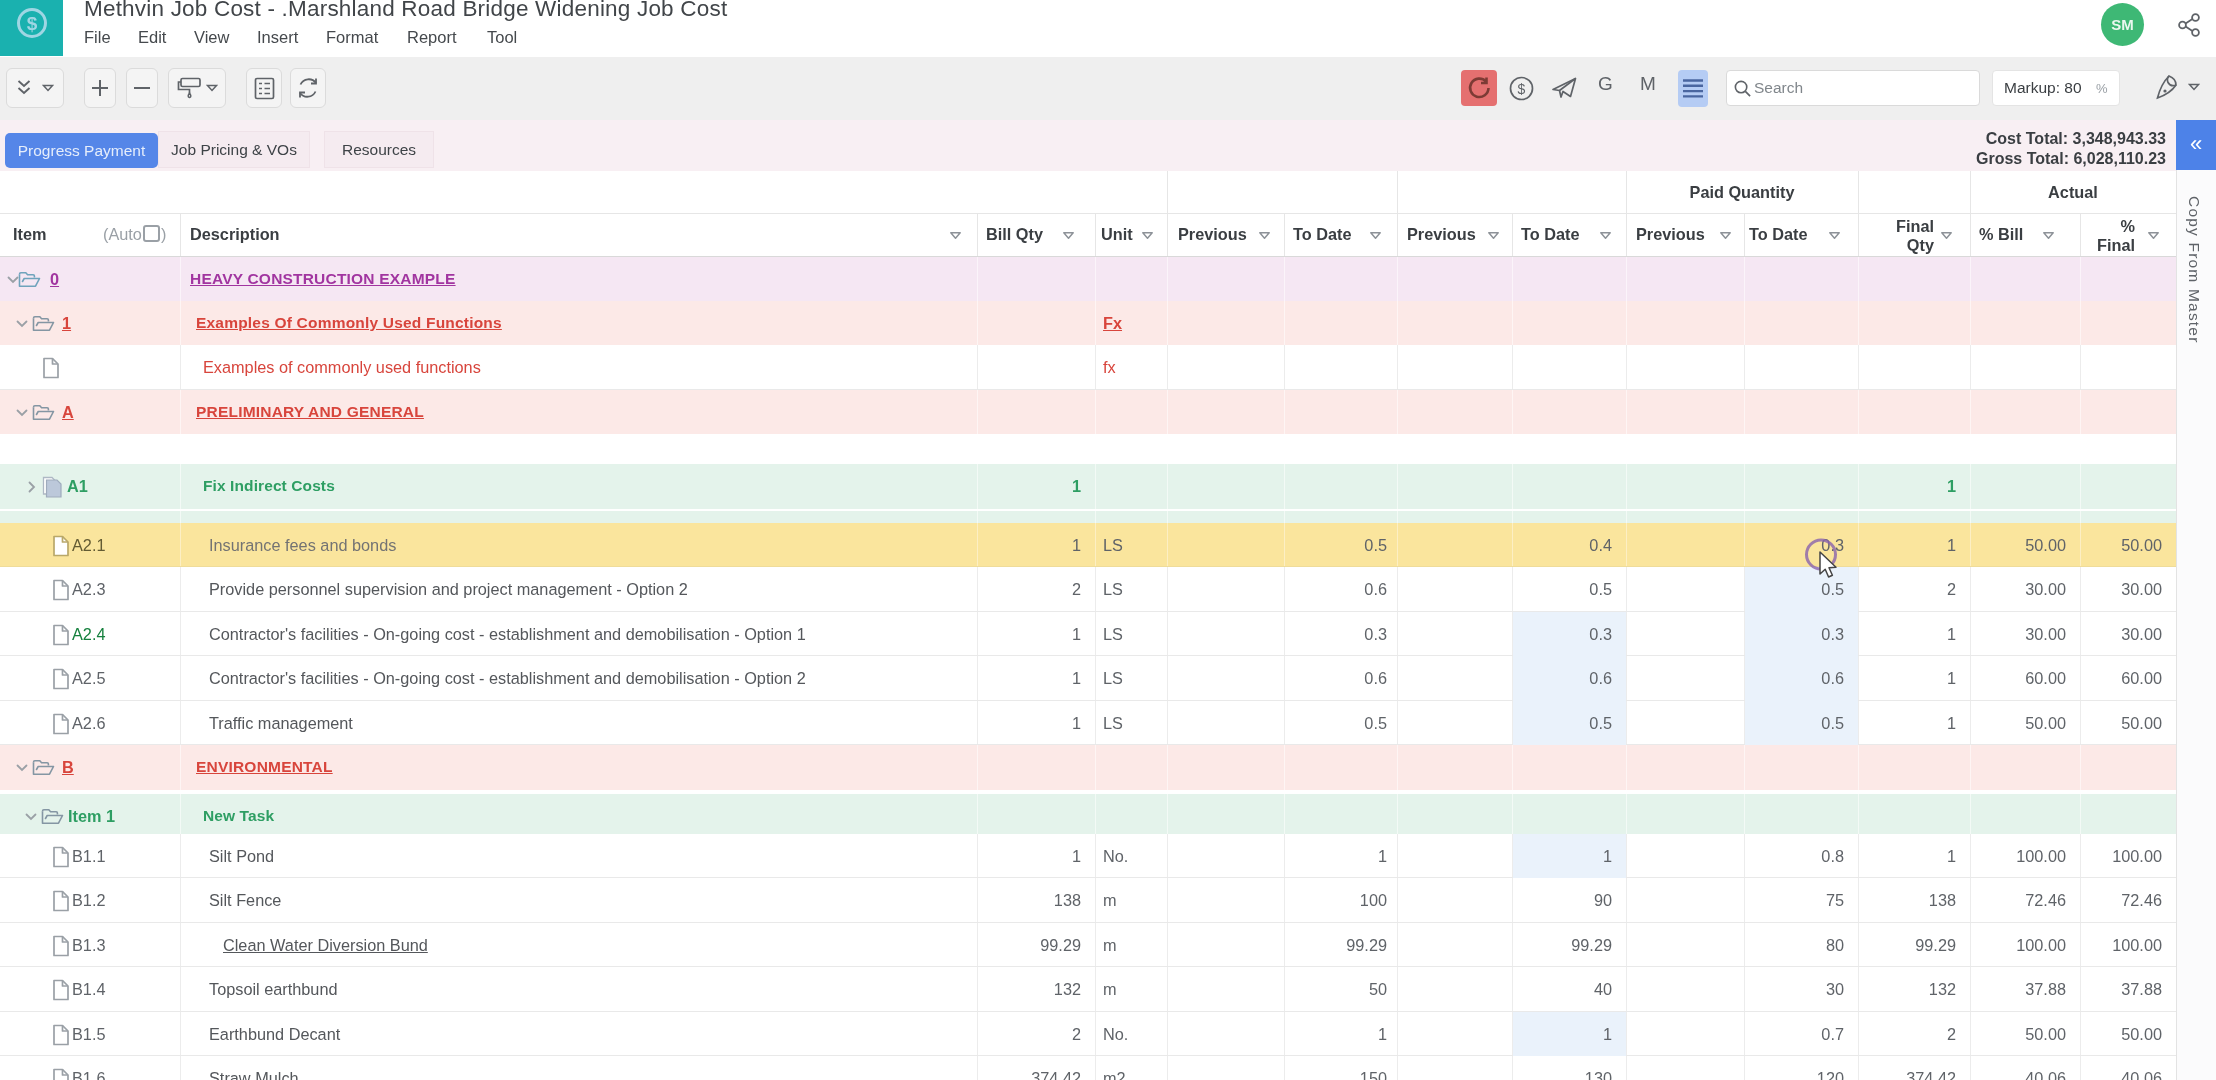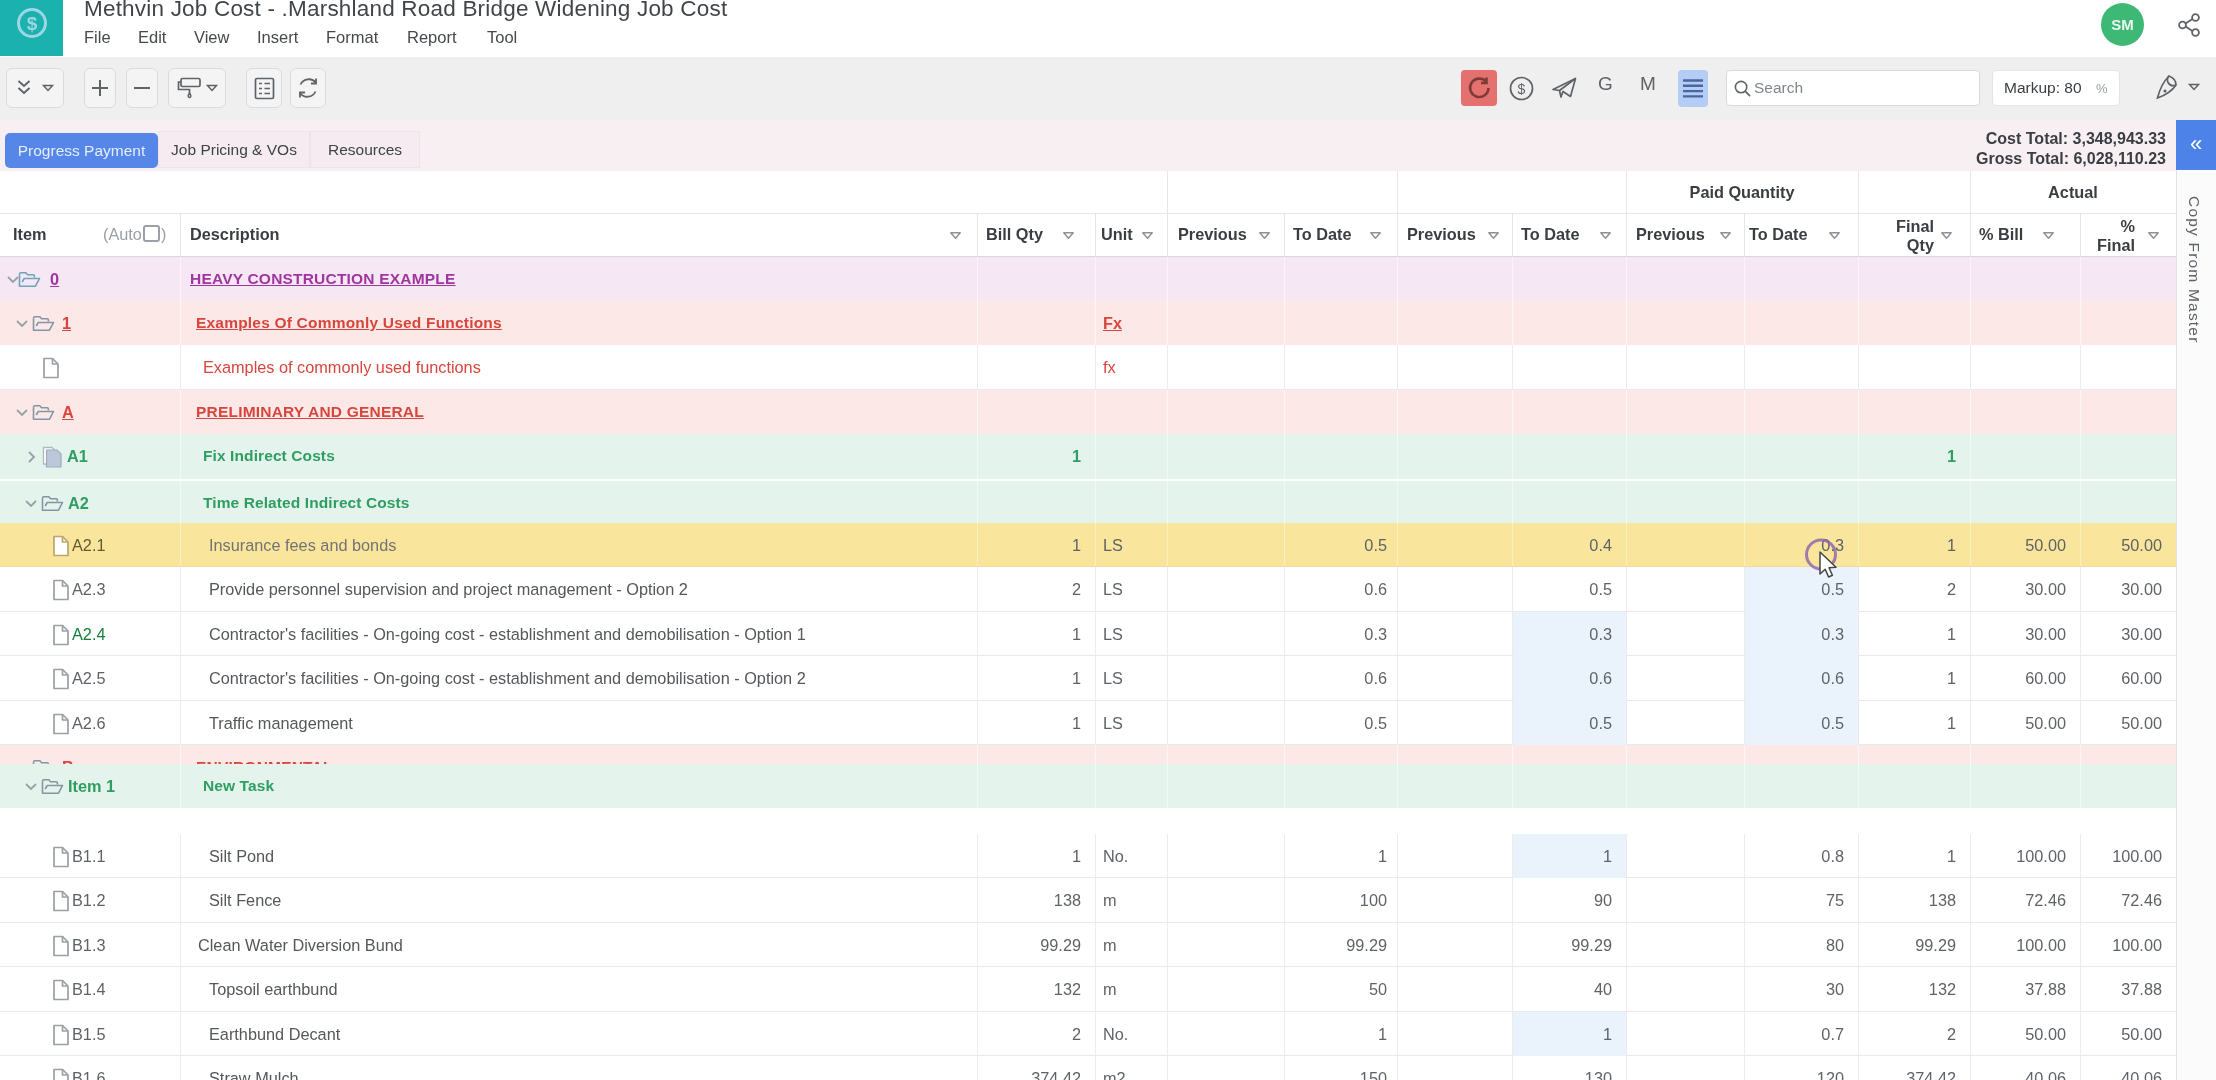--- a/index.html
+++ b/index.html
@@ -21,21 +21,21 @@
 .gline{position:absolute;top:0;width:1px;height:100%;background:#E6E6E6;}
 .chead{position:absolute;left:0;top:214px;width:2176px;height:42.5px;background:#fff;border-bottom:1px solid #D9D9D9;box-sizing:border-box;}
 .hlabel{position:absolute;font-size:16.3px;font-weight:bold;color:#3A3E42;line-height:41px;white-space:nowrap;}
 .hlabel2{position:absolute;font-size:16.3px;font-weight:bold;color:#3A3E42;line-height:18.5px;text-align:right;top:3px;}
 .auto{position:absolute;left:103px;top:0;font-size:16.3px;color:#9AA0A6;line-height:41px;}
 .cbox{display:inline-block;width:13px;height:13px;border:2px solid #9AA0A6;border-radius:3px;vertical-align:-2px;margin:0 1px;}
 .row{position:absolute;left:0;width:2176px;height:44.42px;box-sizing:border-box;}
 .rw{background-color:#fff;--glc:#ECECEC;border-bottom:1px solid #E9E9E9;}
 .rpurple{background-color:#F5E7F3;--glc:rgba(255,255,255,.55);}
 .rpink{background-color:#FCE9E7;--glc:rgba(255,255,255,.55);}
-.rgreen{background-color:#E4F3EB;--glc:rgba(255,255,255,.55);}
+.rgreen{background-color:#E4F3EB;margin-top:30px;--glc:rgba(255,255,255,.55);}
 .ryellow{background-color:#FAE59D;--glc:rgba(255,255,255,.4);border-bottom:1px solid #EFDC9A;}
 .cell{position:absolute;top:0;height:44.42px;line-height:44px;font-size:16.3px;box-sizing:border-box;white-space:nowrap;}
 .num{text-align:right;color:#5F6368;}
 .gnum{text-align:right;color:#2E9E63;font-weight:bold;}
 .unitv{color:#5F6368;}
 .ldesc{color:#54575b;}
 .ydesc{color:#737373;}
 .gpurple{color:#A135A0;font-weight:bold;text-decoration:underline;letter-spacing:.2px;font-size:15.5px;}
 .gred{color:#D8453C;font-weight:bold;text-decoration:underline;letter-spacing:.2px;font-size:15.5px;}
 .ggreen{color:#2E9E63;font-weight:bold;letter-spacing:.1px;font-size:15.5px;}
@@ -141,21 +141,21 @@
       <path d="M17 3 C21 4.5 24 8 24 12 C20.5 13.5 17.5 12 16 9.5 C15 7 15.5 4.5 17 3 Z" stroke="#5F6368" stroke-width="1.7" fill="none"></path>
       <circle cx="13" cy="18" r="1.6" fill="#5F6368"></circle>
     </svg>
 <svg class="abs" style="left:2188px;top:26px" width="12" height="8" viewBox="0 0 12 8">
       <path d="M1.5 1.5 H10.5 L6 6.5 Z" fill="none" stroke="#5F6368" stroke-width="1.5"></path>
     </svg>
 </div>
 <div class="tabbar">
 <div class="tab-active">Progress Payment</div>
 <div class="tab" style="left:158px;width:152px;line-height:36px;">Job Pricing &amp; VOs</div>
-<div class="tab" style="left:310px;width:110px;line-height:36px;">Resources</div>
+<div class="tab" style="left:324px;width:110px;line-height:36px;">Resources</div>
 <div class="totals">Cost Total: 3,348,943.33<br>Gross Total: 6,028,110.23</div>
 </div>
 <div class="collapse">«</div>
 <div class="sidebar"></div>
 <div class="sidetext">Copy From Master</div>
 <div class="ghead">
 <div class="gline" style="left:1167px"></div>
 <div class="gline" style="left:1397px"></div>
 <div class="gline" style="left:1626px"></div>
 <div class="gline" style="left:1858px"></div>
@@ -658,21 +658,21 @@
 <div class="gl" style="left:1744px"></div>
 <div class="gl" style="left:1858px"></div>
 <div class="gl" style="left:1970px"></div>
 <div class="gl" style="left:2080px"></div>
 </div>
 <svg class="abs" style="left:52px;top:12px" width="18" height="22" viewBox="0 0 18 22" fill="none">
       <path d="M2 1.5 H10.5 L16 7 V20.5 H2 Z" stroke="#9AA0A6" stroke-width="1.7" fill="#fff" stroke-linejoin="round"></path>
       <path d="M10.5 1.5 V7 H16" stroke="#9AA0A6" stroke-width="1.7" fill="none" stroke-linejoin="round"></path>
     </svg>
 <div class="itemlabel" style="left:72px;color:#5F6368;">B1.3</div>
-<div class="cell ldesc" style="left:198px;">Clean Water Diversion Bund</div>
+<div class="cell ldesc" style="left:223px;text-decoration:underline;">Clean Water Diversion Bund</div>
 <div class="cell num" style="left:977px;width:104px;">99.29</div>
 <div class="cell unitv" style="left:1103px;">m</div>
 <div class="cell num" style="left:1284px;width:103px;">99.29</div>
 <div class="cell num" style="left:1512px;width:100px;">99.29</div>
 <div class="cell num" style="left:1744px;width:100px;">80</div>
 <div class="cell num" style="left:1858px;width:98px;">99.29</div>
 <div class="cell num" style="left:1970px;width:96px;">100.00</div>
 <div class="cell num" style="left:2080px;width:82px;">100.00</div>
 </div>
 <div class="row rw" style="top:967.2px">

